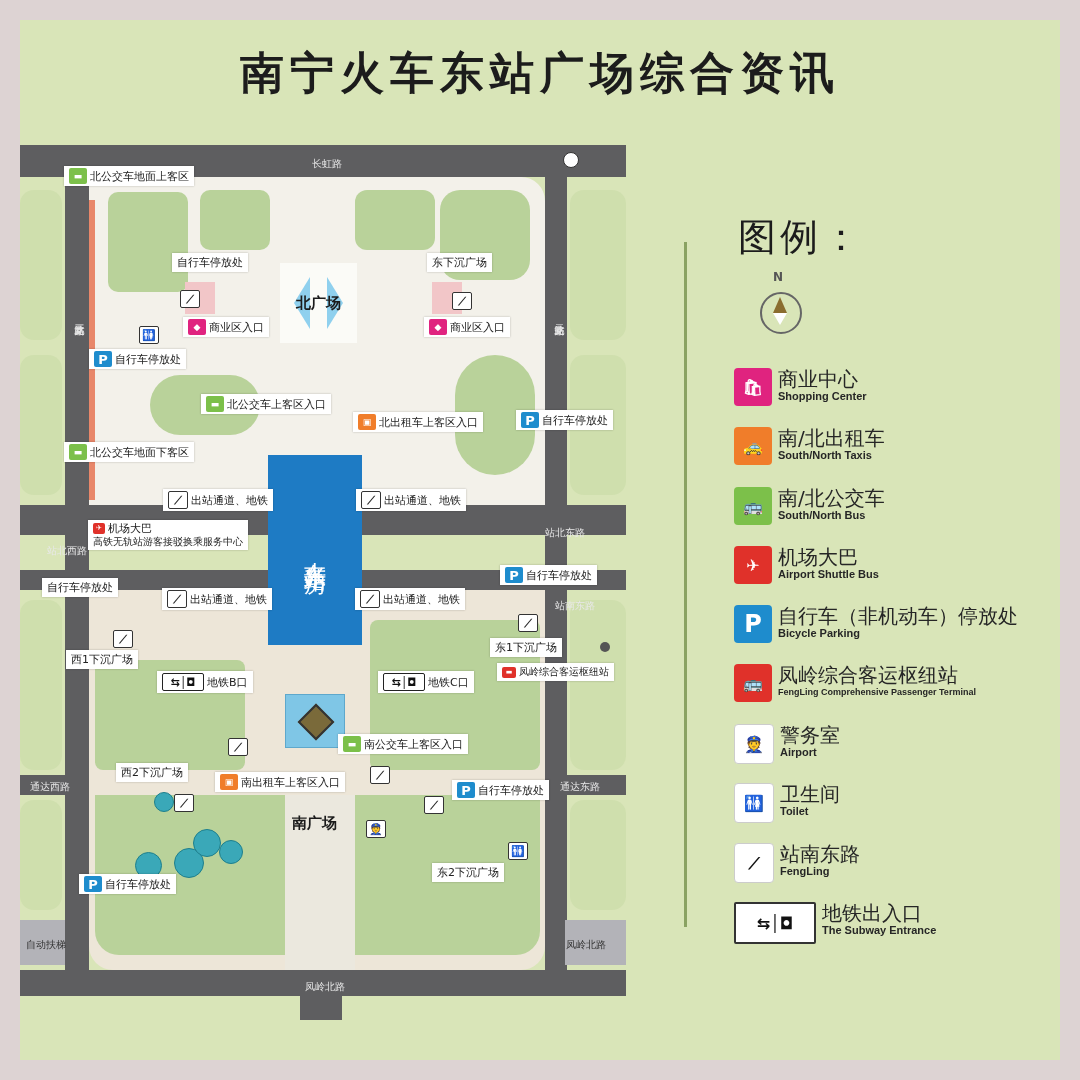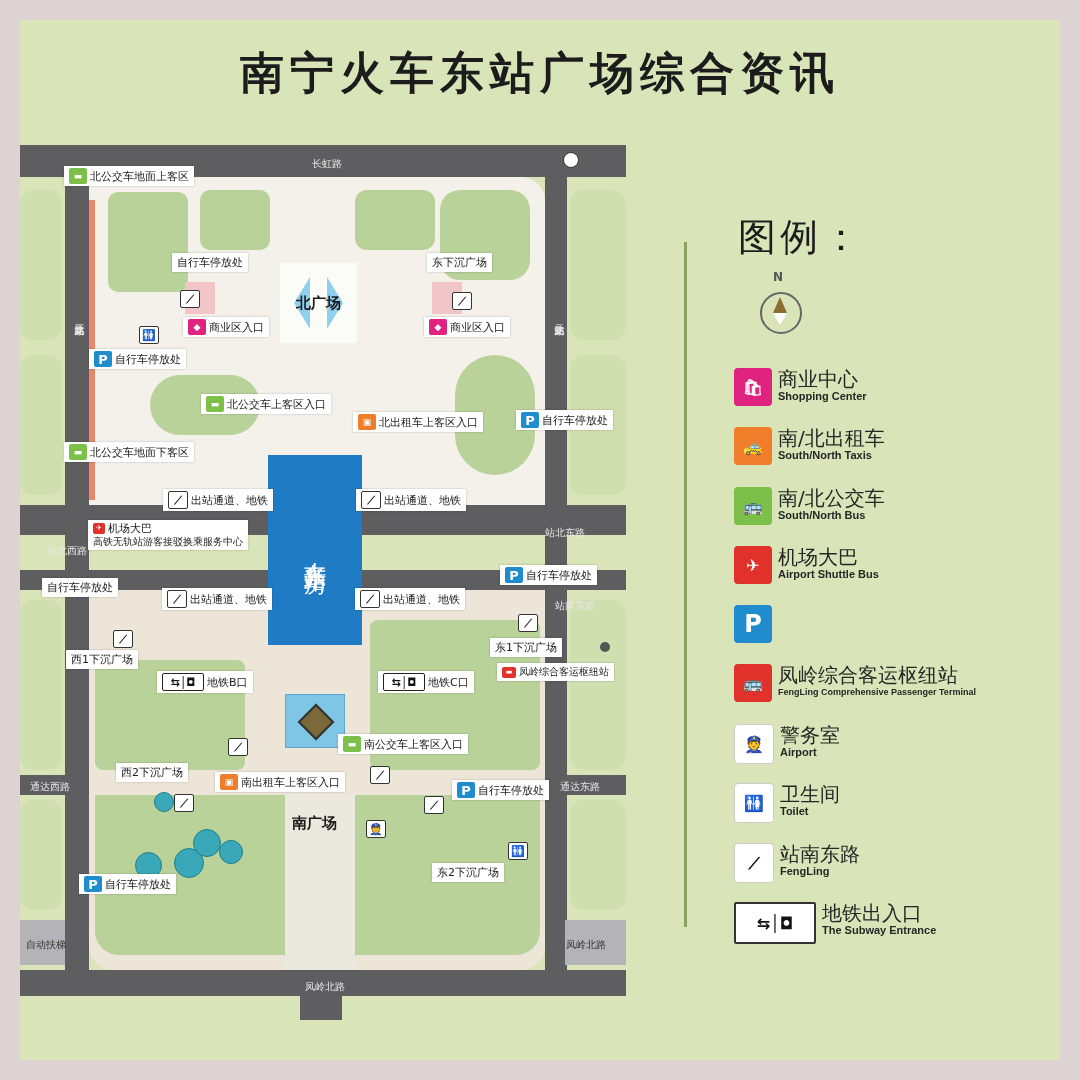--- a/index.html
+++ b/index.html
@@ -281,20 +281,24 @@
 </div>
 <div class="legend-item" style="top:546px;">
   <span class="lic" style="background:#e0312a;">✈</span>
   <div>
       <div class="zh">机场大巴</div>
       <div class="en">Airport Shuttle Bus</div>
     </div>
 </div>
 <div class="legend-item" style="top:605px;">
   <span class="lic" style="background:#1e8ccd;font-size:24px;">P</span>
+  <div>
+      <div class="zh">自行车（非机动车）停放处</div>
+      <div class="en">Bicycle Parking</div>
+    </div>
 </div>
 <div class="legend-item" style="top:664px;">
   <span class="lic" style="background:#e0312a;">🚌</span>
   <div>
       <div class="zh">凤岭综合客运枢纽站</div>
       <div class="en" style="font-size:9px;">FengLing Comprehensive Passenger Terminal</div>
     </div>
 </div>
 <div class="legend-item" style="top:724px;">
   <span class="lic white">👮</span>

